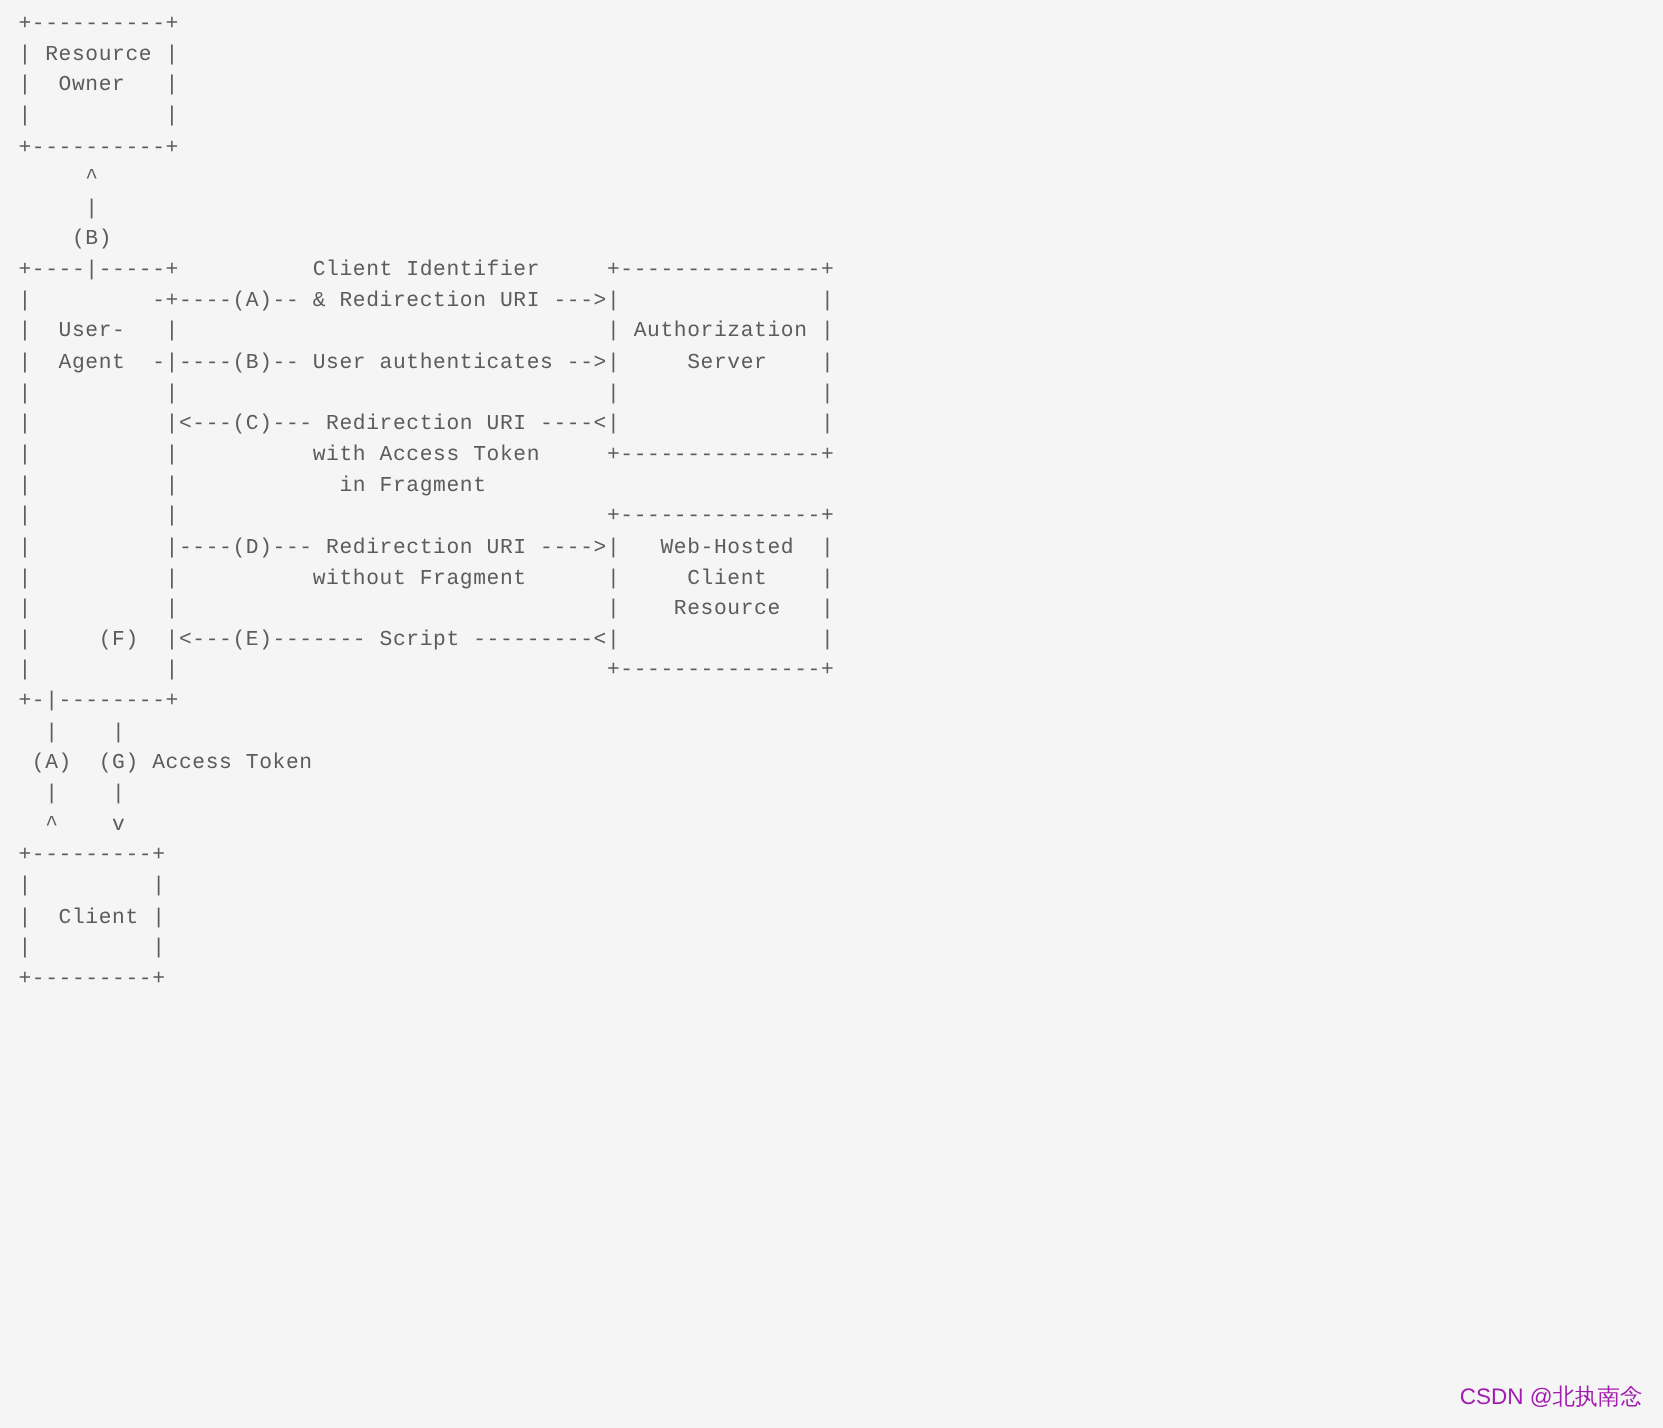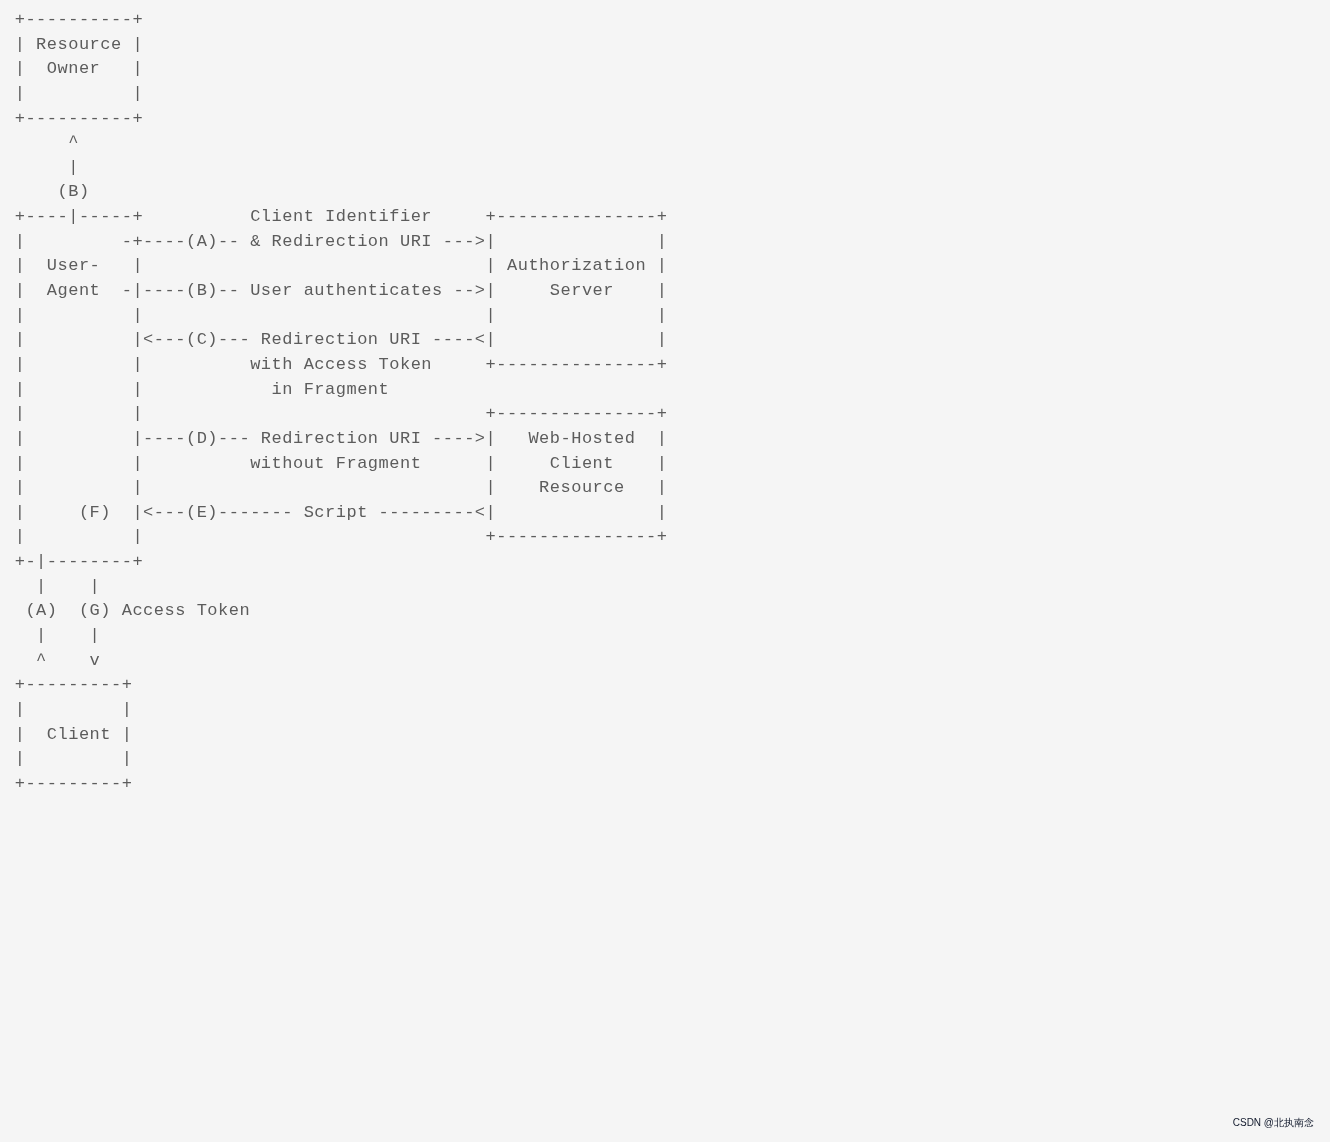--- a/index.html
+++ b/index.html
@@ -16,22 +16,22 @@
     margin: 0;
     padding: 8px 4px;
     white-space: pre;
     font-family: inherit;
   }
   .watermark {
     position: fixed;
     bottom: 12px;
     right: 16px;
     font-family: Arial, sans-serif;
-    font-size: 10px;
-    color: #0f172a;
+    font-size: 18px;
+    color: #a21caf;
     letter-spacing: 0;
   }
 </style>
 </head>
 <body>
 
 <pre id="ascii"> +----------+
  | Resource |
  |  Owner   |
  |          |

